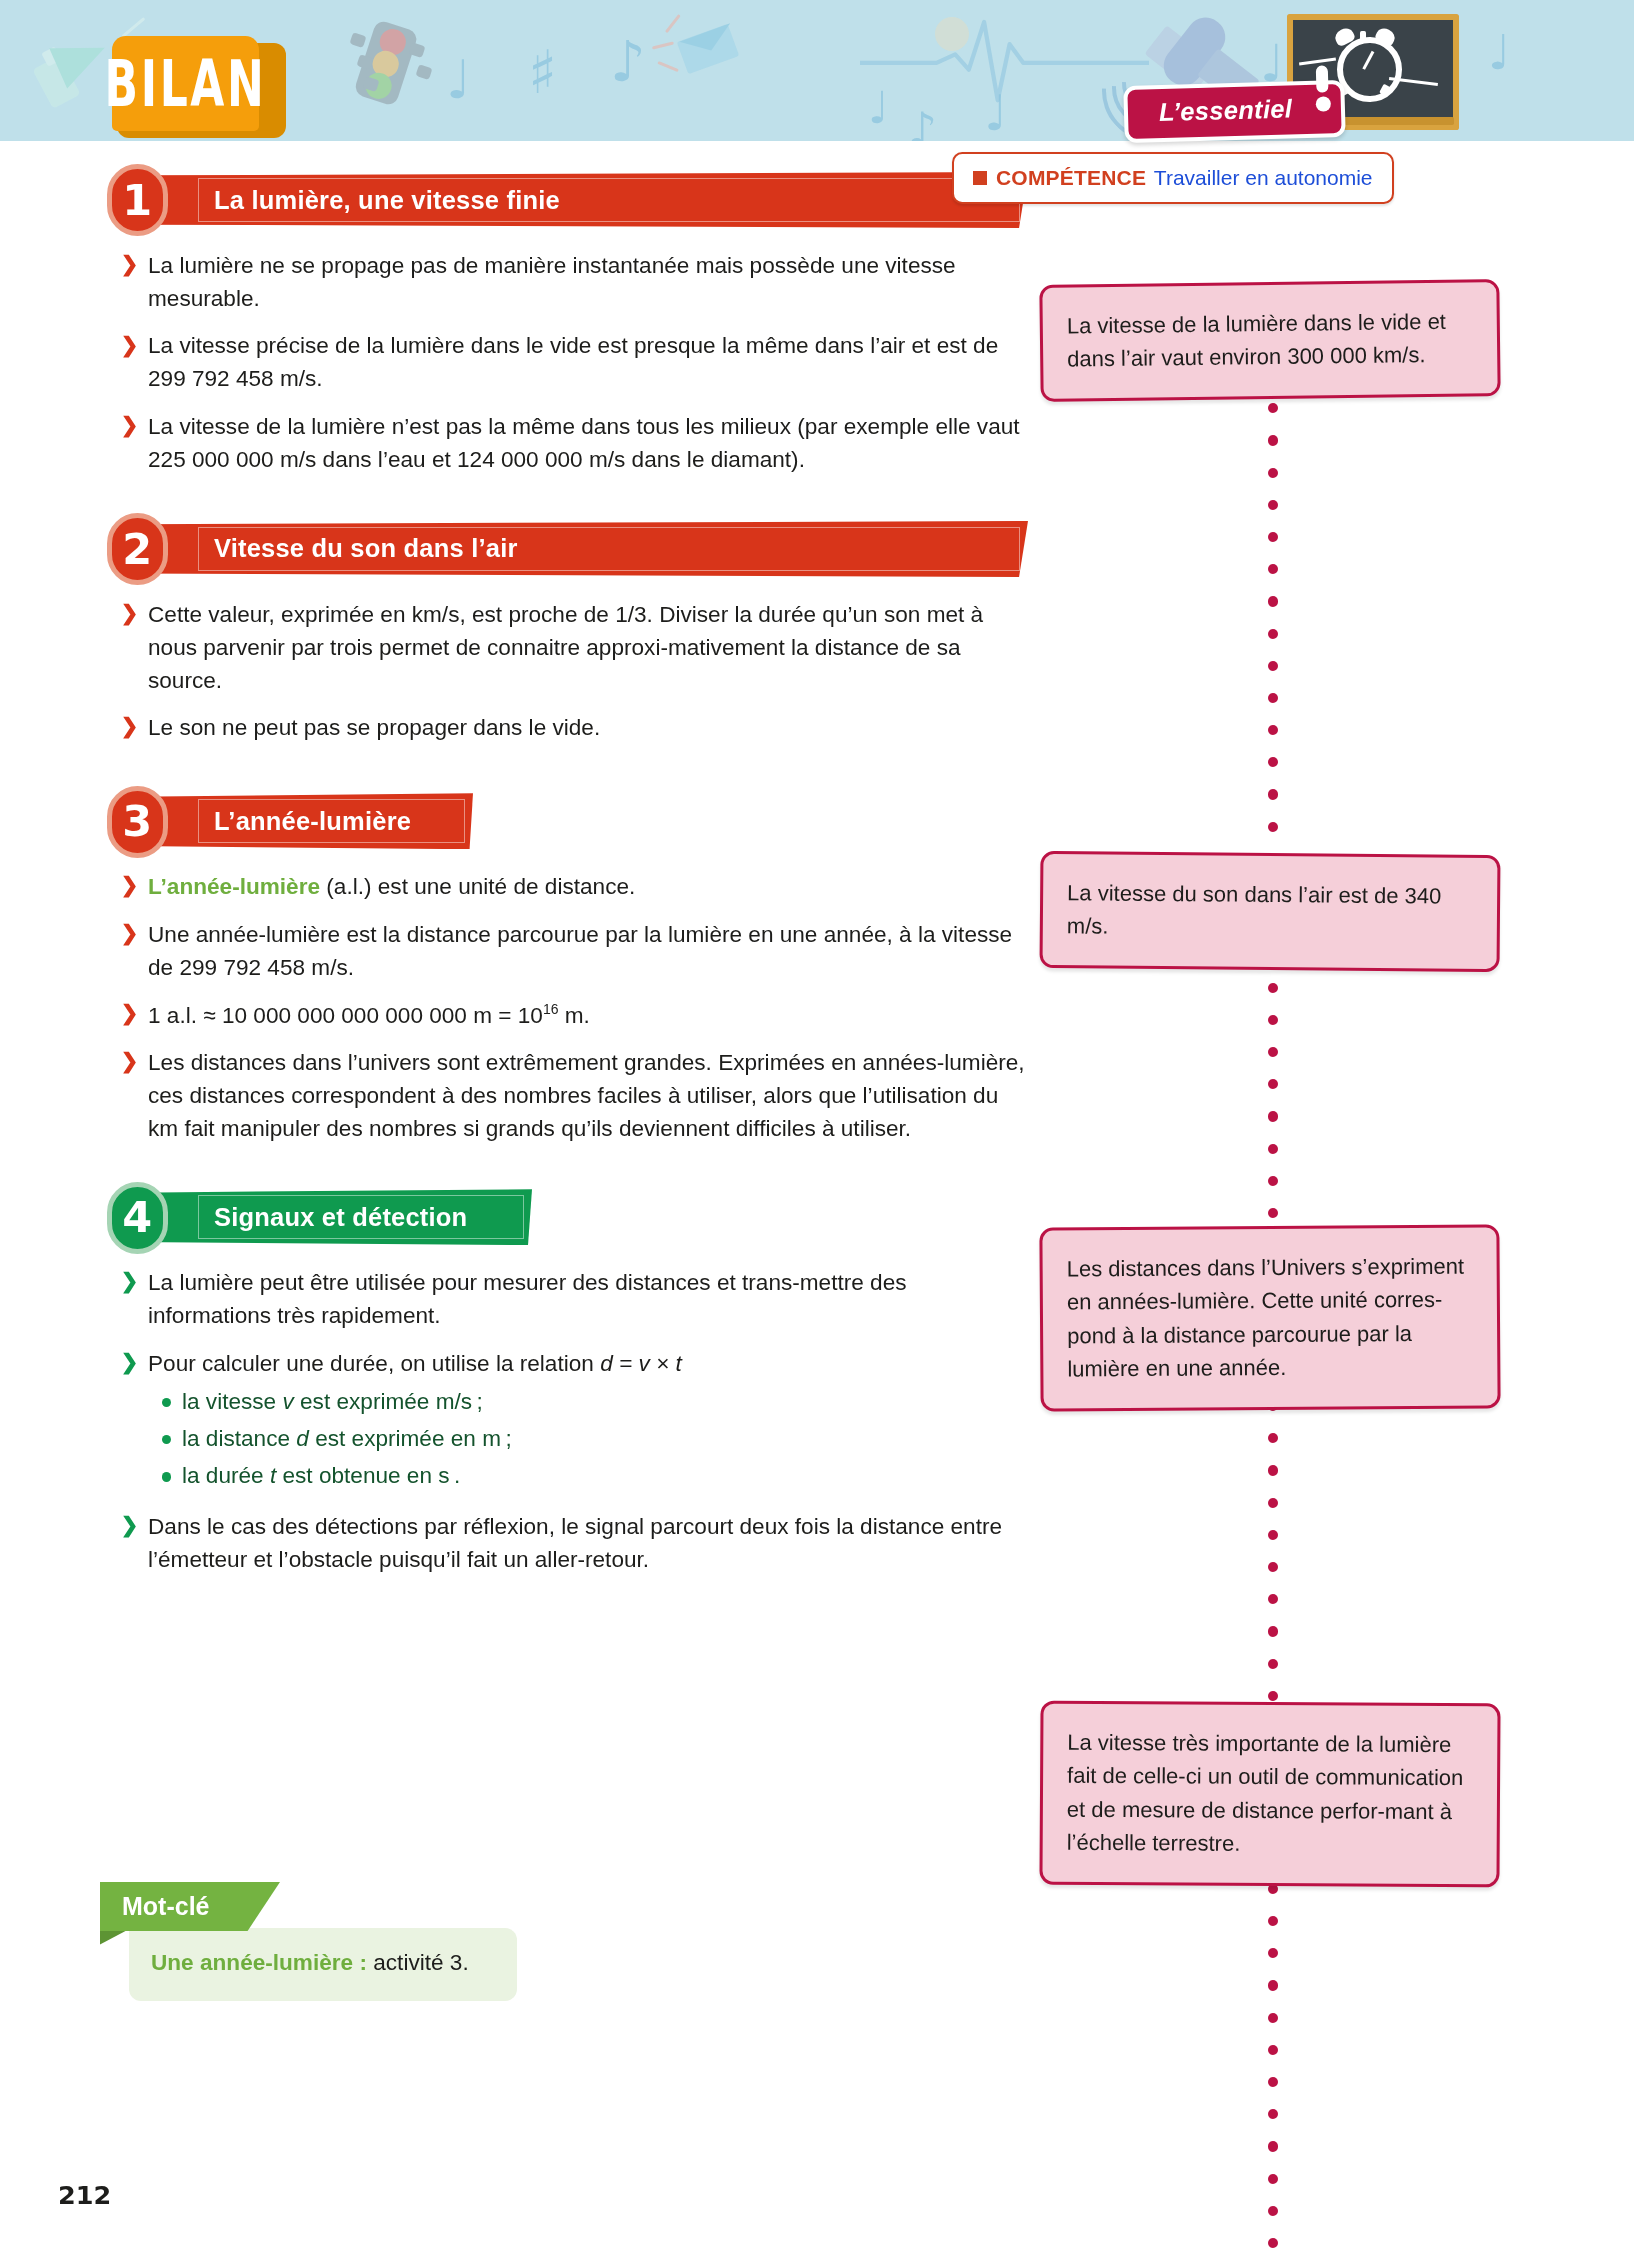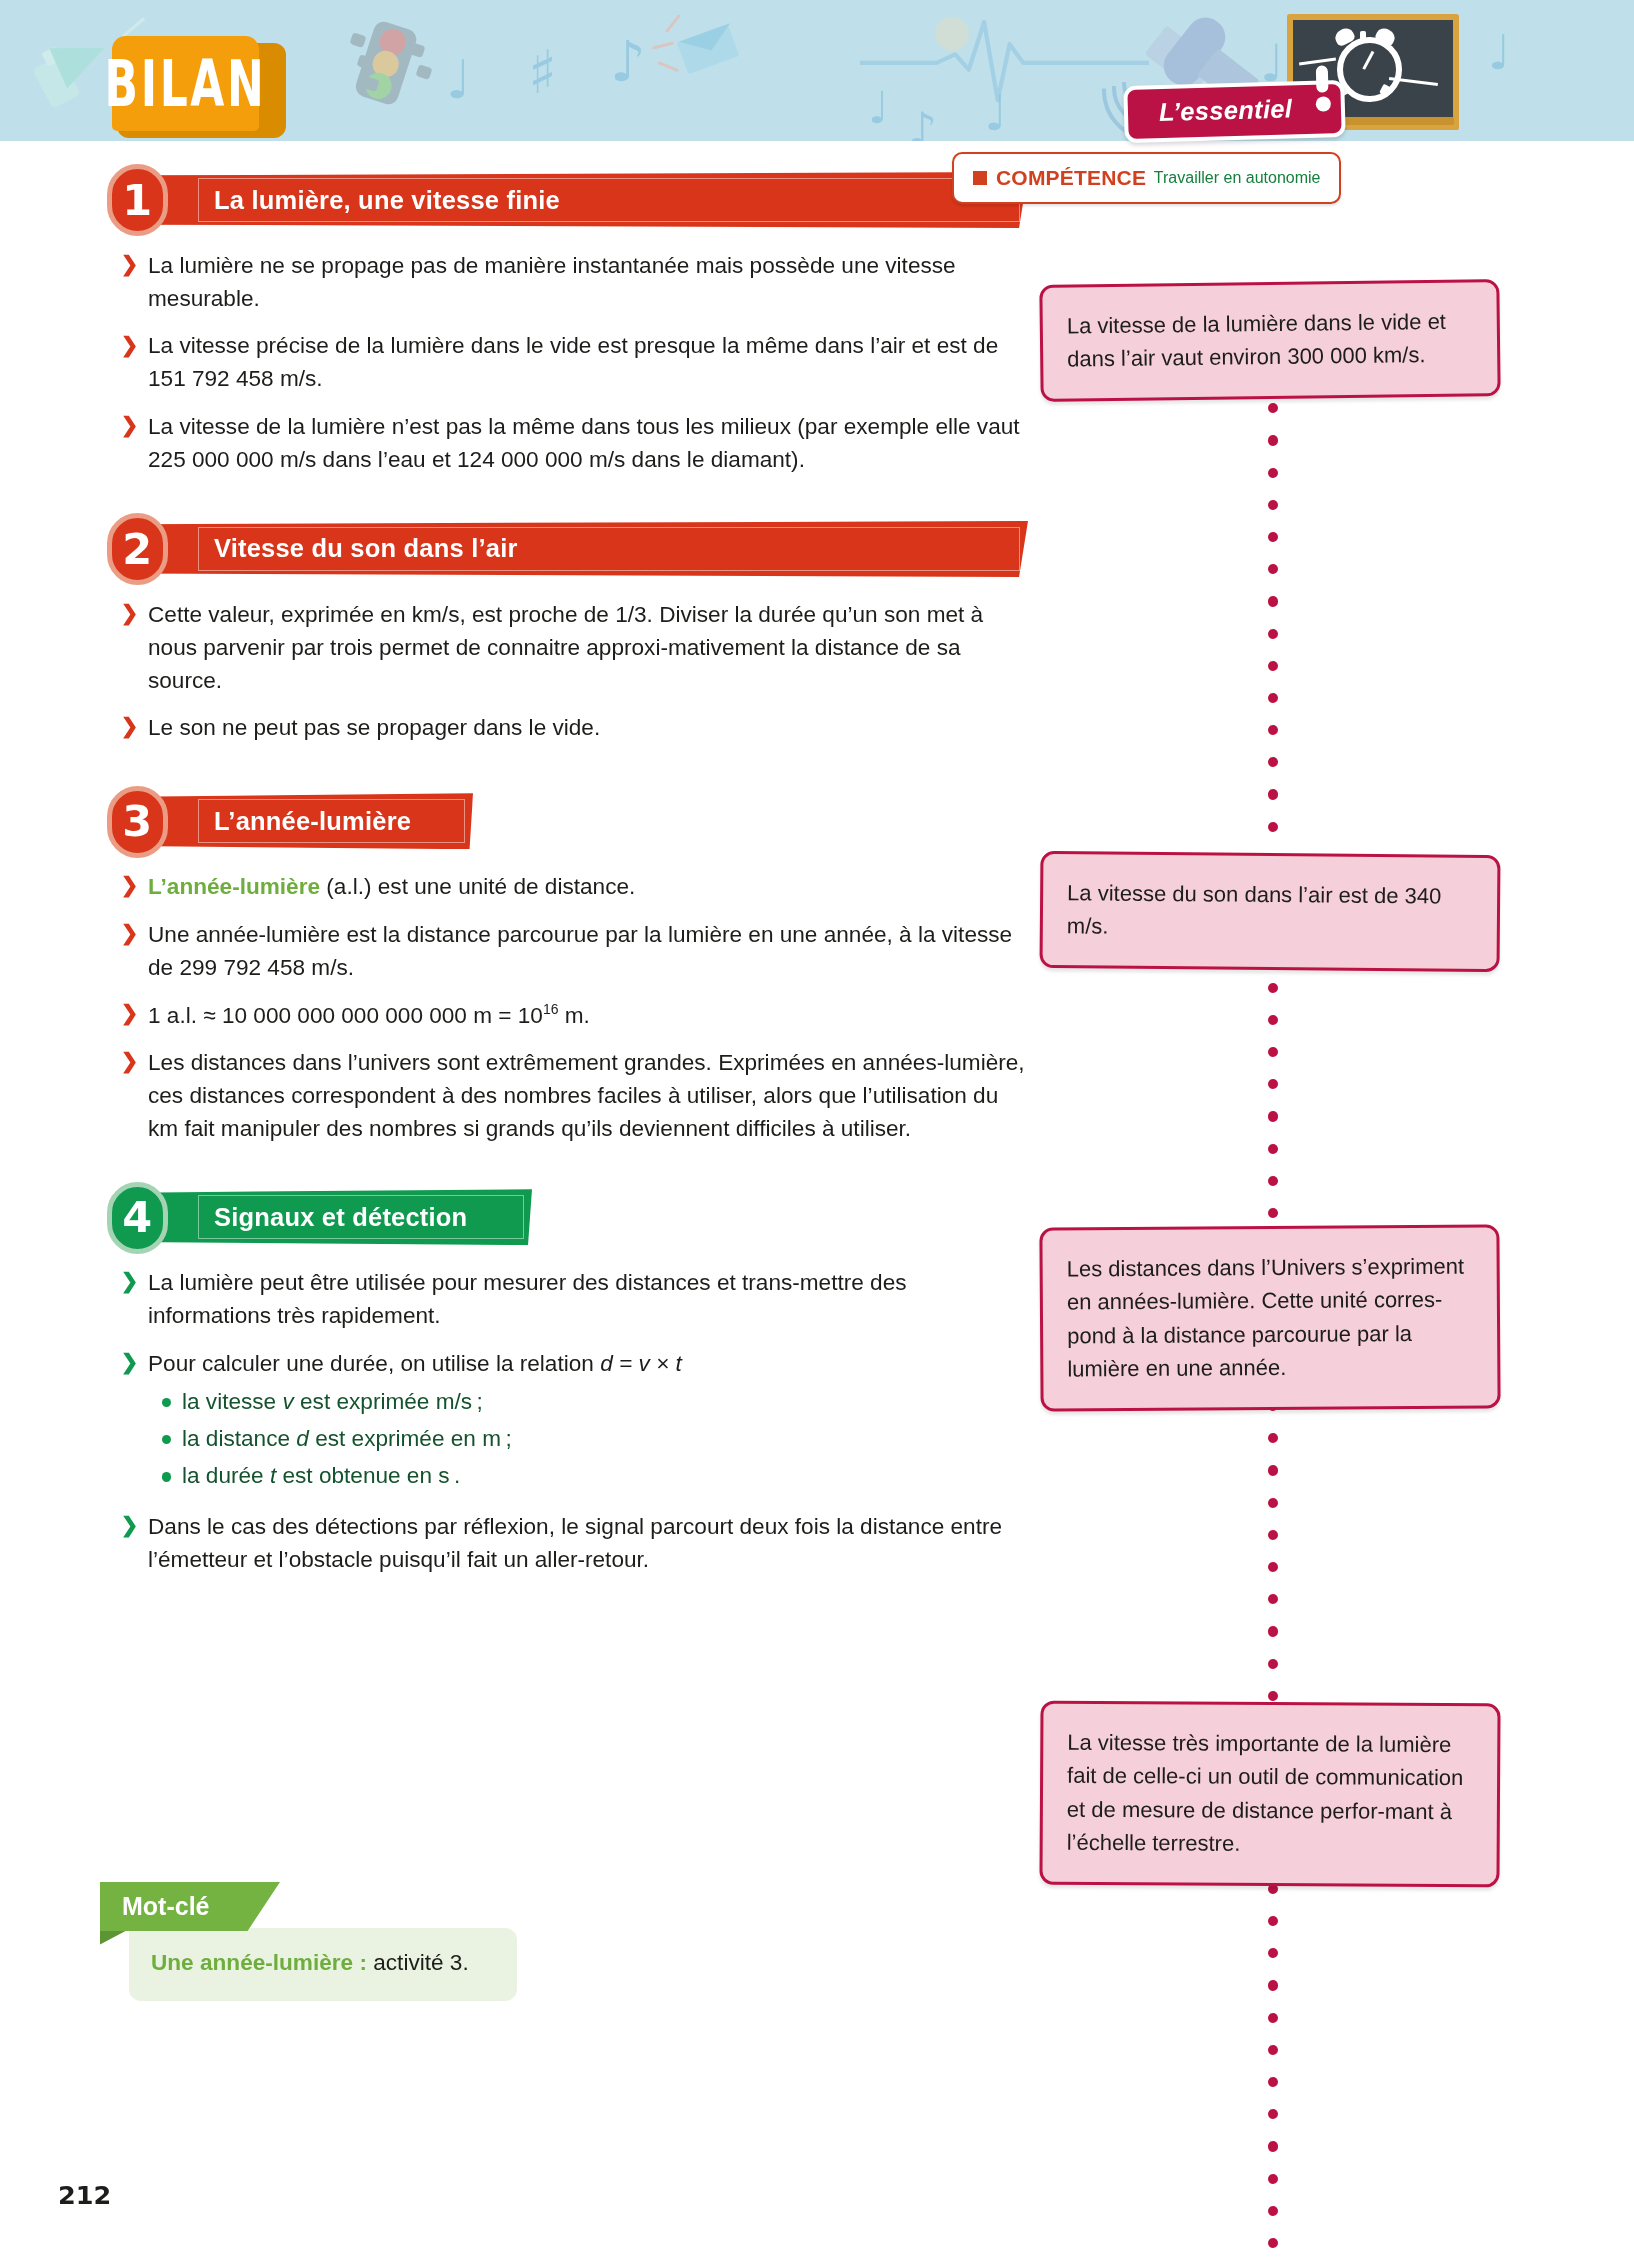--- a/index.html
+++ b/index.html
@@ -77,21 +77,21 @@
 
   
   .competence{
     position:absolute;left:952px;top:152px;height:48px;
     background:#ffffff;border:2.6px solid #d1401f;border-radius:10.2px;
     display:flex;align-items:center;padding:0 19px;z-index:6;
     box-shadow:0 1.7px 2.6px rgba(0,0,0,.12);
   }
   .comp-sq{width:13.6px;height:13.6px;background:#d1401f;margin-right:9.4px;}
   .comp-label{color:#d1401f;font-weight:bold;font-size:21px;letter-spacing:0.2px;}
-  .comp-text{color:#15803d;font-size:16px;margin-left:7.7px;}
+  .comp-text{color:#1d4ed8;font-size:21px;margin-left:7.7px;}
 
   
   .page{position:absolute;left:0;top:141px;width:1635px;}
   .left-col{position:absolute;left:100px;top:0;width:928px;}
   .right-col{position:absolute;left:1040px;top:0;width:460px;}
 
   
   .sec{position:relative;margin-top:0;}
   .sec-bar{
     position:relative;margin-left:32px;height:56px;
@@ -296,21 +296,21 @@
     <div class="sec" style="margin-top:31px;">
       <div class="sec-bar red">
         <div class="inner-line"></div>
         <div class="sec-title">La lumière, une vitesse finie</div>
       </div>
       <div class="sec-num red">
         <span>1</span>
       </div>
       <div class="bullets">
         <div class="bl red">La lumière ne se propage pas de manière instantanée mais possède une vitesse mesurable.</div>
-        <div class="bl red">La vitesse précise de la lumière dans le vide est presque la même dans l’air et est de 151 792 458 m/s.</div>
+        <div class="bl red">La vitesse précise de la lumière dans le vide est presque la même dans l’air et est de 299 792 458 m/s.</div>
         <div class="bl red">La vitesse de la lumière n’est pas la même dans tous les milieux (par exemple elle vaut 225 000 000 m/s dans l’eau et 124 000 000 m/s dans le diamant).</div>
       </div>
     </div>
 
     <div class="sec" style="margin-top:44px;">
       <div class="sec-bar red">
         <div class="inner-line"></div>
         <div class="sec-title">Vitesse du son dans l’air</div>
       </div>
       <div class="sec-num red">

